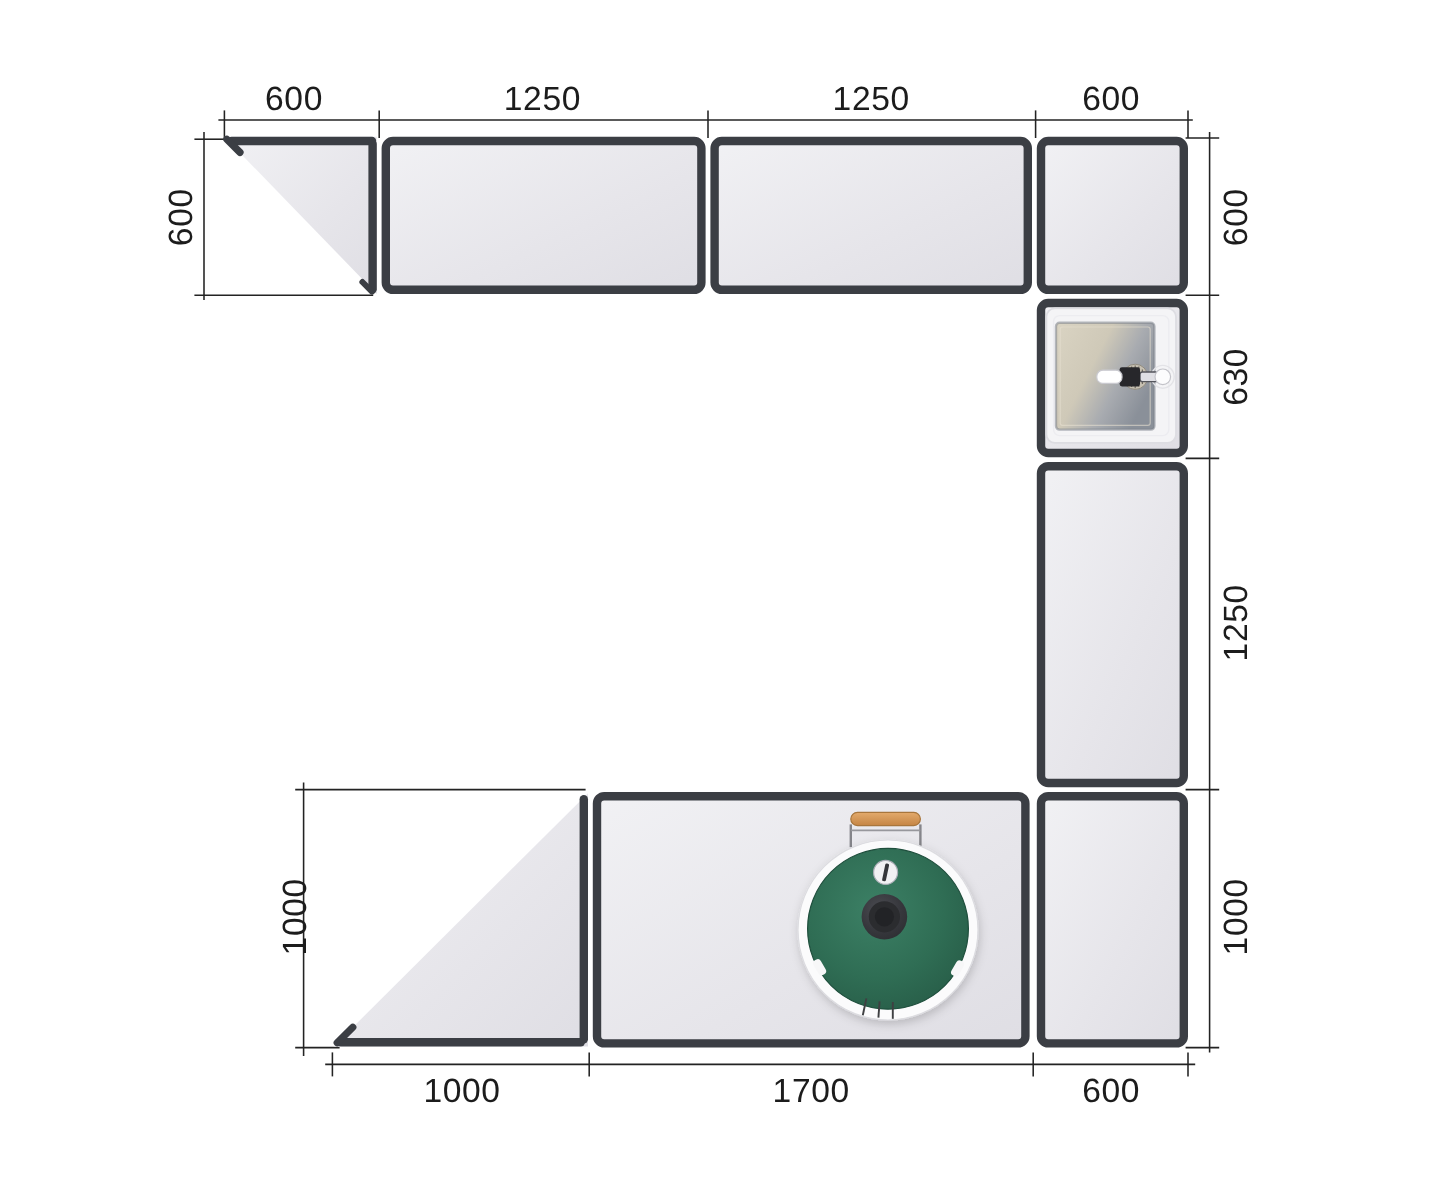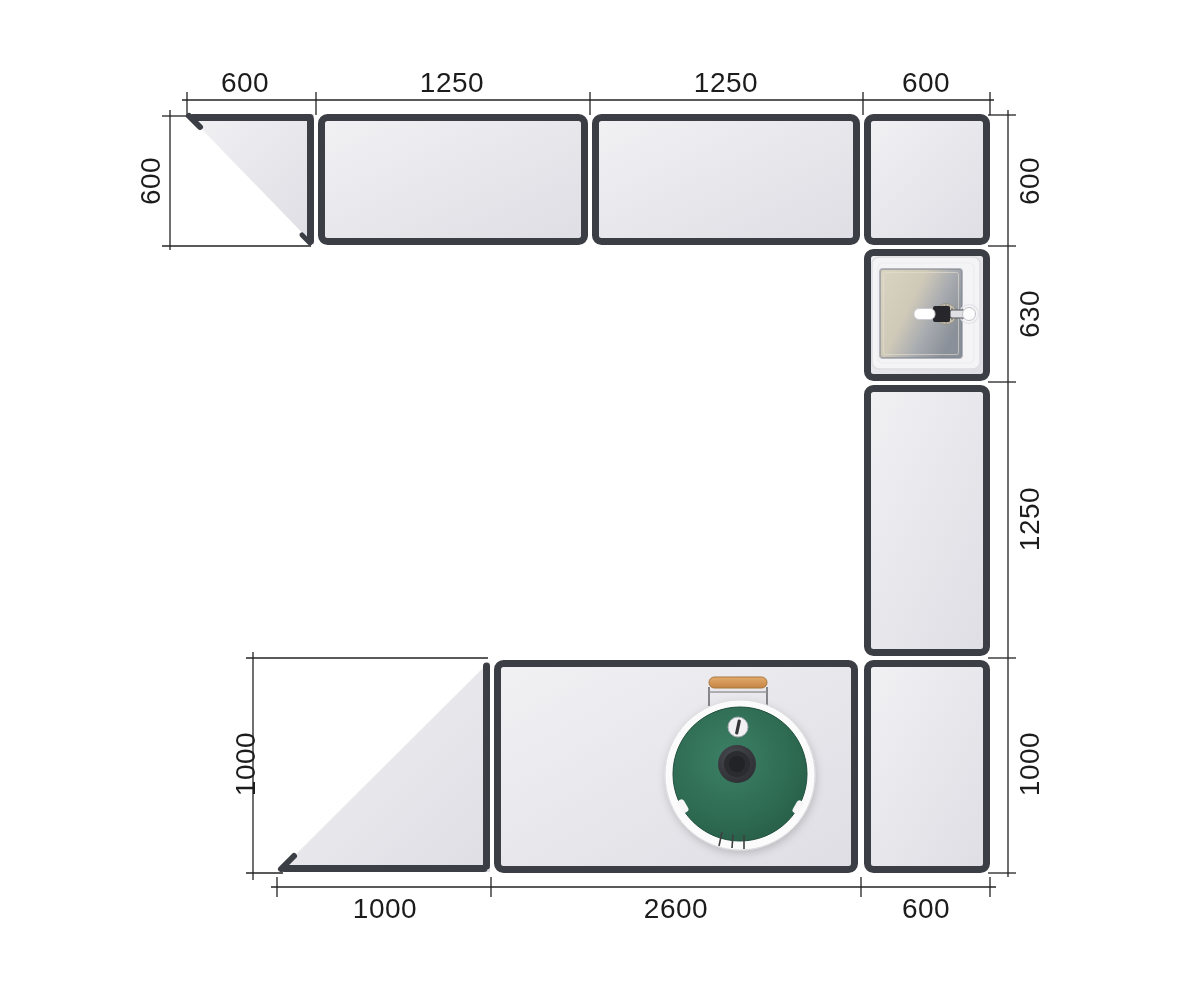--- a/index.html
+++ b/index.html
@@ -186,15 +186,15 @@
 
   <div class="dim-label vert" style="left:151px;top:181px">600</div>
   <div class="dim-label vert" style="left:246px;top:764px">1000</div>
 
   <div class="dim-label vert" style="left:1030px;top:181px">600</div>
   <div class="dim-label vert" style="left:1030px;top:314px">630</div>
   <div class="dim-label vert" style="left:1030px;top:519px">1250</div>
   <div class="dim-label vert" style="left:1030px;top:764px">1000</div>
 
   <div class="dim-label" style="left:385px;top:909px">1000</div>
-  <div class="dim-label" style="left:676px;top:909px">2600</div>
+  <div class="dim-label" style="left:676px;top:909px">1700</div>
   <div class="dim-label" style="left:926px;top:909px">600</div>
 </div>
 
 </body></html>

